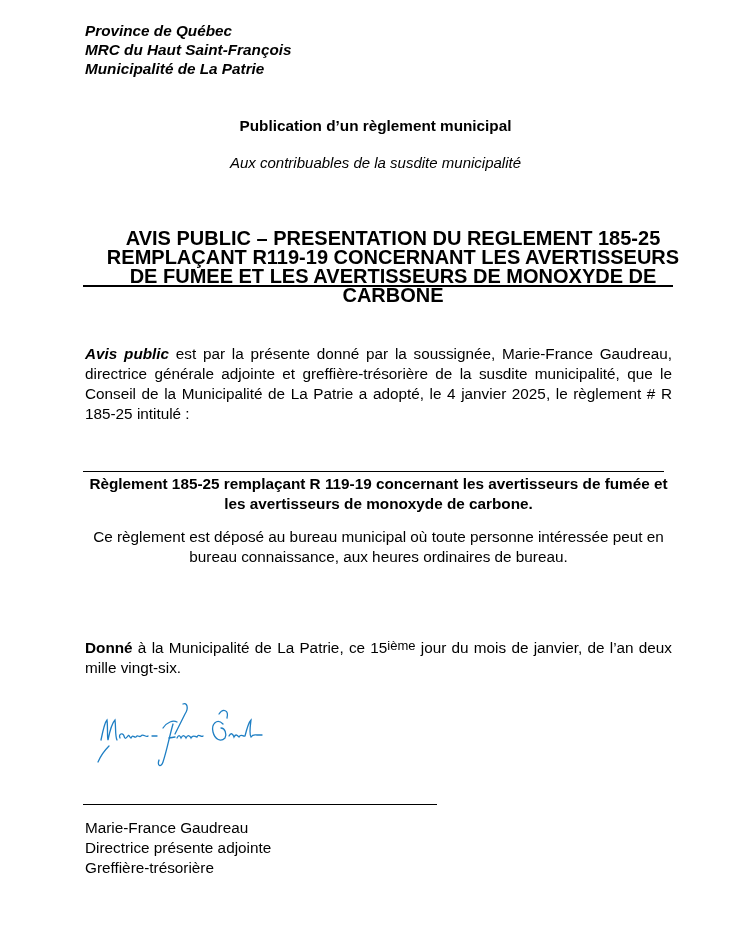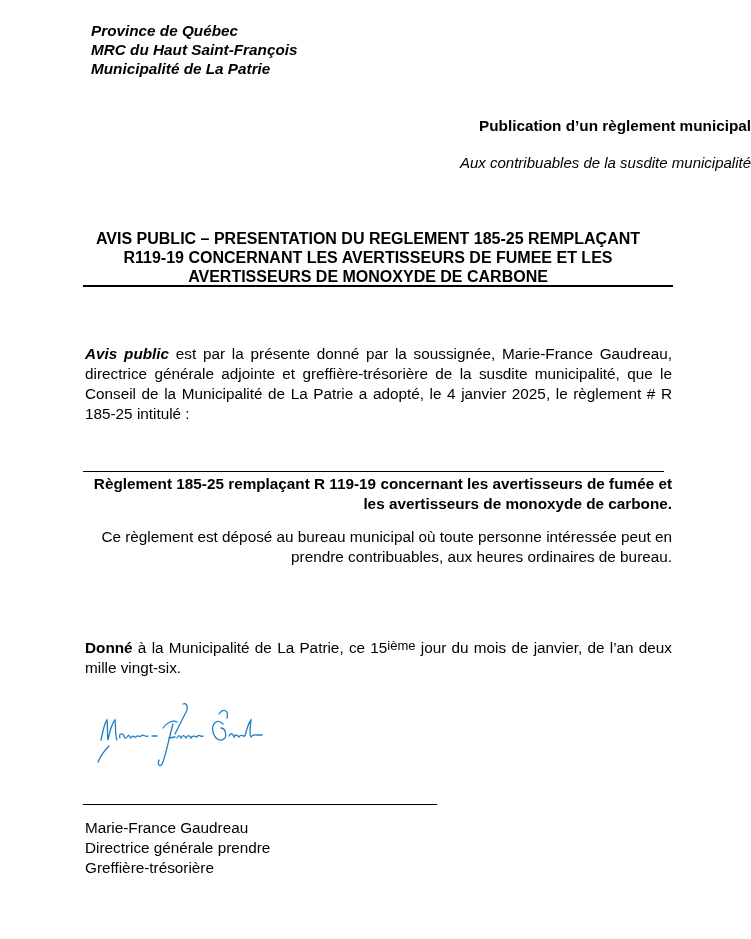--- a/index.html
+++ b/index.html
@@ -1,28 +1,28 @@
 <!DOCTYPE html>
 <html><head>
 <meta charset="utf-8">
 <style>
   html, body { margin:0; padding:0; background:#ffffff; }
   body {
     width:751px; height:939px; position:relative; overflow:hidden;
     font-family:"Liberation Sans", sans-serif; color:#000; font-size:15.3px;
   }
   .abs { position:absolute; }
-  .hdr { left:91px; top:21px; font-weight:bold; font-style:italic; line-height:19px; font-size:15.3px; }
-  .center { left:0; width:751px; text-align:right; }
+  .hdr { left:85px; top:21px; font-weight:bold; font-style:italic; line-height:19px; font-size:15.3px; }
+  .center { left:0; width:751px; text-align:center; }
   .pubtitle { top:117px; font-weight:bold; font-size:15.3px; }
   .pubsub { top:154px; font-style:italic; font-size:15px; }
-  .avis-title { left:74px; width:588px; top:229px; text-align:center; font-weight:bold; font-size:16px; line-height:19px; }
+  .avis-title { left:99px; width:588px; top:229px; text-align:center; font-weight:bold; font-size:20px; line-height:19px; }
   .rule { position:absolute; height:2px; background:#000; }
   .para { left:85px; width:587px; font-size:15.3px; line-height:20px; text-align:justify; }
-  .para-left { text-align:right; }
+  .para-left { text-align:center; }
   .b { font-weight:bold; }
   .bi { font-weight:bold; font-style:italic; }
   .i { }
   sup { font-size:13px; vertical-align:top; position:relative; top:-2px; }
   .thin { height:1px; }
   .sig { left:95px; top:700px; width:200px; height:75px; }
   .signame { left:85px; top:818px; line-height:20px; font-size:15.3px; }
 </style>
 </head>
 <body>
@@ -40,21 +40,21 @@
 <div class="rule" style="left:83px; top:285px; width:590px;"></div>
 
 <div class="abs para" style="top:344px;">
   <span class="bi">Avis public</span><span class="i"> est par la présente donné</span><span> par la soussignée, Marie-France Gaudreau, directrice générale adjointe et greffière-trésorière de la susdite municipalité, que le Conseil de la Municipalité de La Patrie a adopté, le 4 janvier 2025, le règlement # R 185-25 intitulé :</span>
 </div>
 
 <div class="rule thin" style="left:83px; top:471px; width:581px;"></div>
 
 <div class="abs para para-left b" style="top:474px;">Règlement 185-25 remplaçant R 119-19 concernant les avertisseurs de fumée et les avertisseurs de monoxyde de carbone.</div>
 
-<div class="abs para para-left" style="top:527px;">Ce règlement est déposé au bureau municipal où toute personne intéressée peut en prendre contribuables, aux heures ordinaires de bureau.</div>
+<div class="abs para para-left" style="top:527px;">Ce règlement est déposé au bureau municipal où toute personne intéressée peut en bureau connaissance, aux heures ordinaires de bureau.</div>
 
 <div class="abs para" style="top:638px;">
   <span class="b">Donné</span><span> à la Municipalité de La Patrie, ce 15</span><sup>ième</sup><span> jour du mois de janvier, de l’an deux mille vingt-six.</span>
 </div>
 
 <div class="abs sig">
   <svg width="200" height="75" viewBox="0 0 200 75" fill="none" stroke="#1f7fc4" stroke-width="1.3" stroke-linecap="round">
 
     <path d="M6 40 C8 30,10 22,12 20 C13 28,12 36,13 40 C15 30,18 22,20 20 C21 28,20 36,22 40"></path>
     <path d="M3 62 C6 55,10 50,14 46"></path>
@@ -74,15 +74,15 @@
     <path d="M124 14 C128 8,134 10,132 18"></path>
 
     <path d="M134 36 C136 32,138 34,139 37 C141 33,143 36,144 37 C146 33,148 37,150 36 C152 28,154 22,156 20 C155 28,154 34,156 37 C158 34,160 35,162 35 L167 35"></path>
   </svg>
 </div>
 
 <div class="rule thin" style="left:83px; top:804px; width:354px;"></div>
 
 <div class="abs signame">
   <div>Marie-France Gaudreau</div>
-  <div>Directrice générale prendre</div>
+  <div>Directrice présente adjointe</div>
   <div>Greffière-trésorière</div>
 </div>
 
 </body></html>

